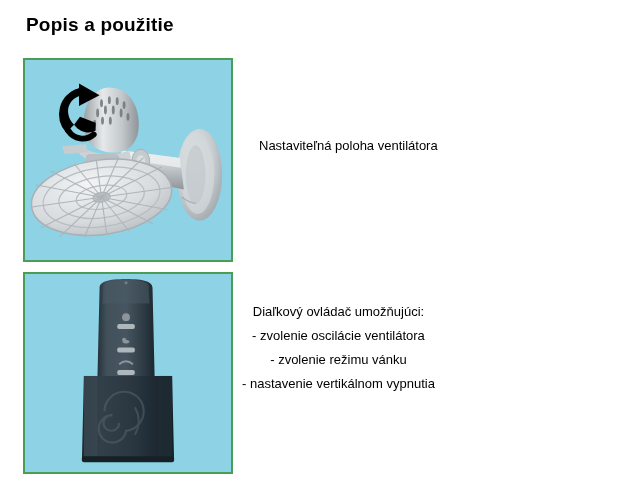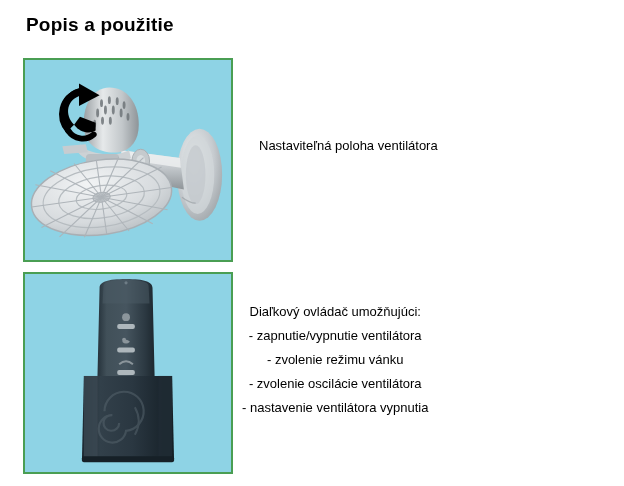--- a/index.html
+++ b/index.html
@@ -242,17 +242,16 @@
     </g>
   </svg>
 </div>
 
 <div class="text-block text-fan">
   <span class="text-line">Nastaviteľná poloha ventilátora</span>
 </div>
 
 <div class="text-block text-remote">
   <span class="text-line">Diaľkový ovládač  umožňujúci:</span>
-  <span class="text-line">- zapnutie/vypnutie ventilátora</span>
+  <span class="text-line">- zvolenie oscilácie ventilátora</span>
   <span class="text-line">- zvolenie režimu vánku</span>
-  <span class="text-line">- zvolenie oscilácie ventilátora</span>
-  <span class="text-line">- nastavenie ventilátora vypnutia</span>
+  <span class="text-line">- nastavenie vertikálnom vypnutia</span>
 </div>
 
 </body></html>

